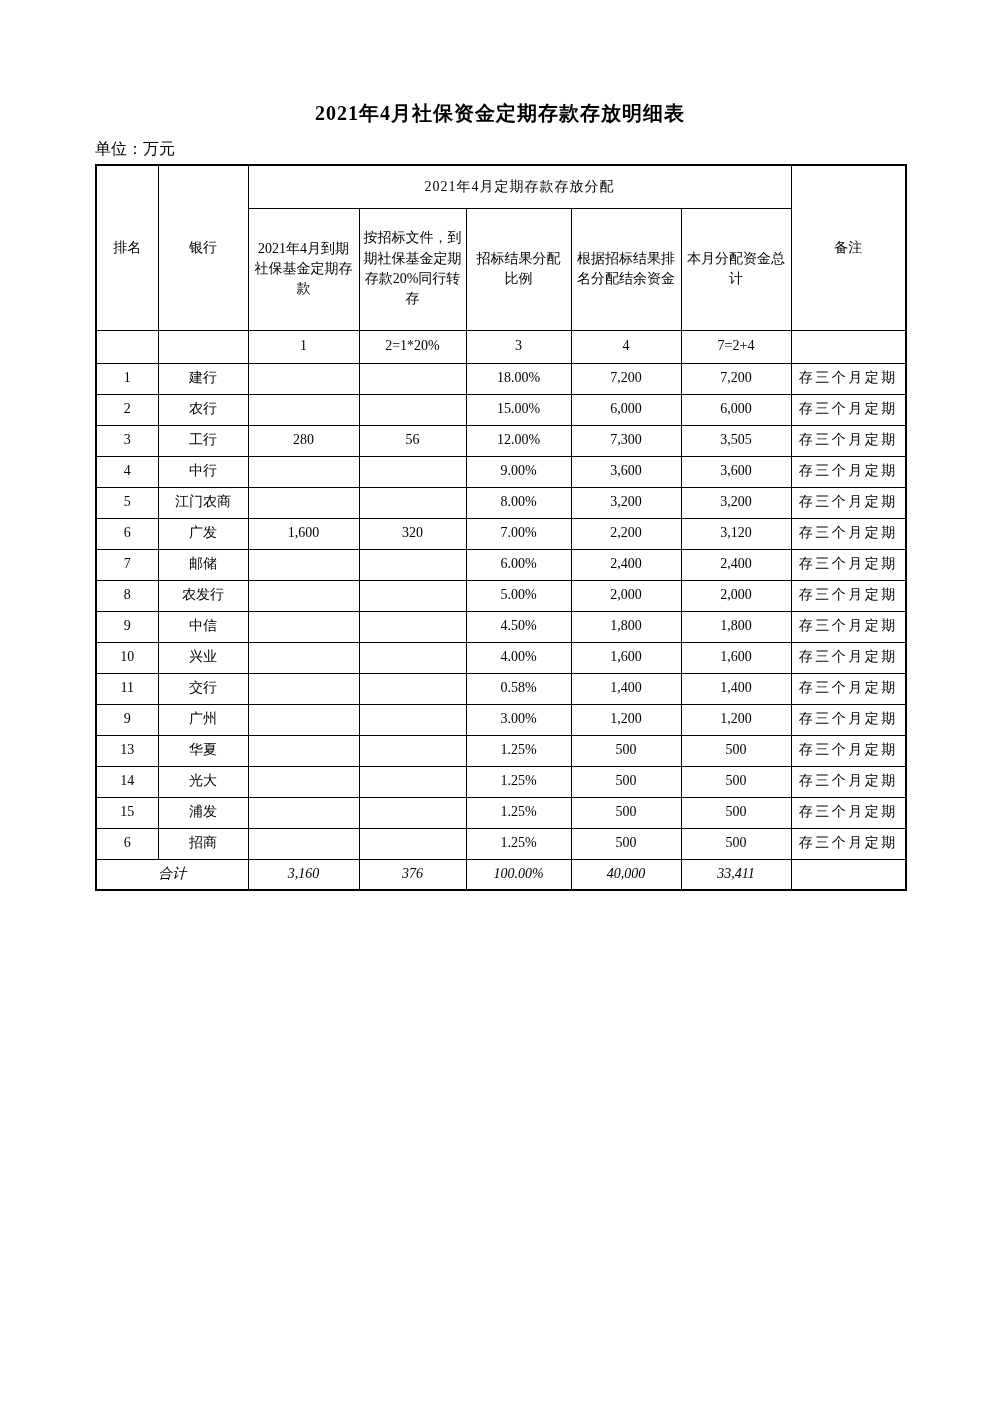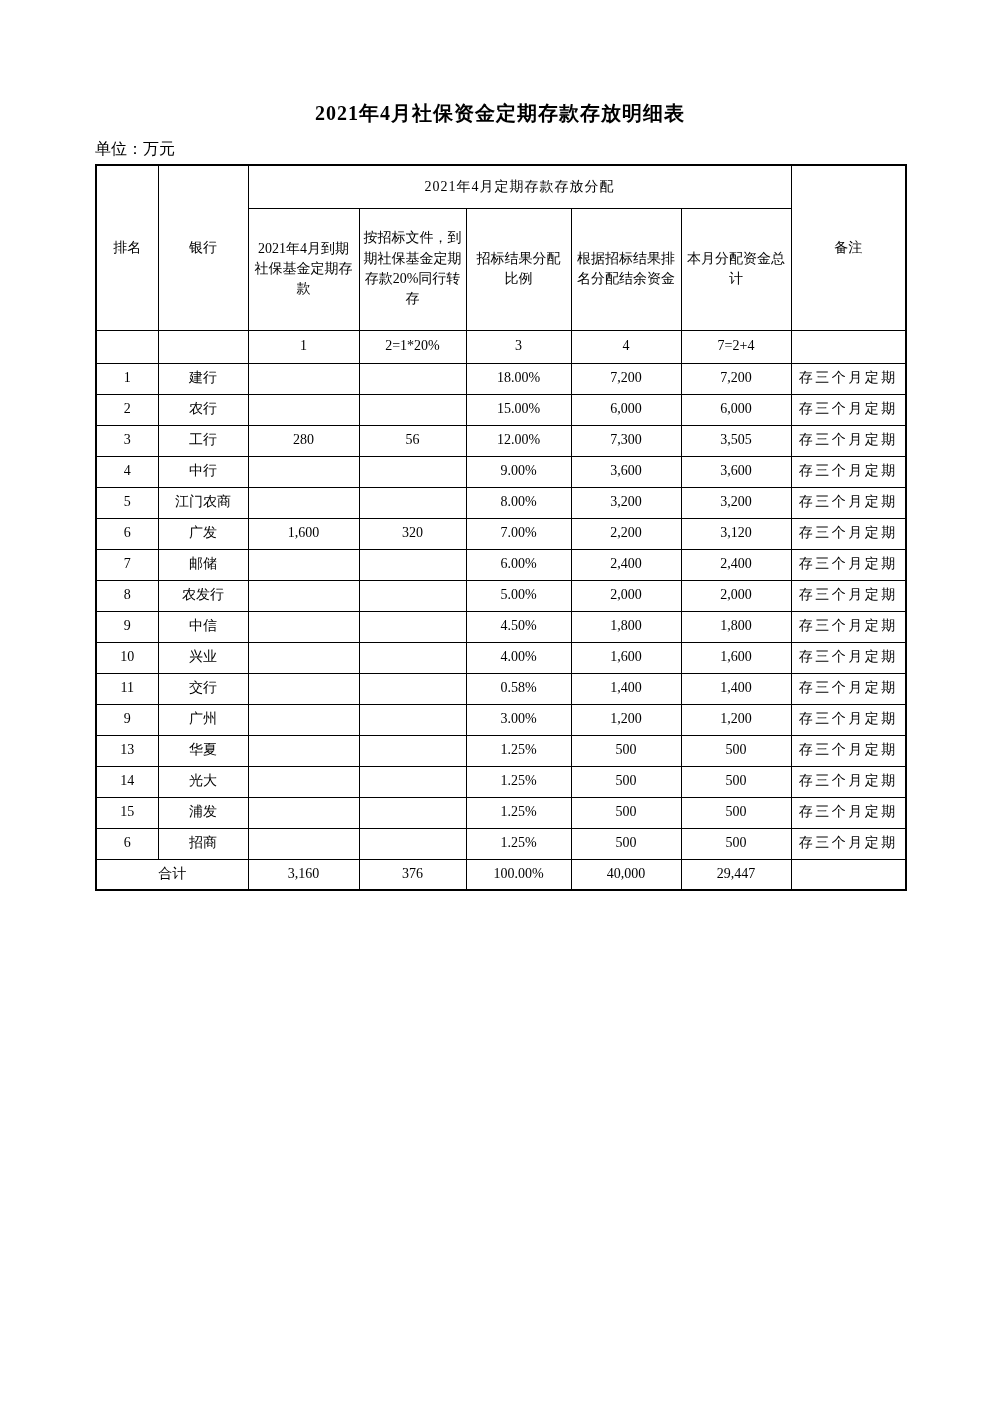--- a/index.html
+++ b/index.html
@@ -45,21 +45,21 @@
     font-weight: normal;
     font-size: 14px;
     padding: 1px 4px;
     overflow: hidden;
     line-height: 1.45;
   }
   tr.group-header-row { height: 43px; }
   tr.col-header-row   { height: 122px; padding-left: 8px; }
   tr.formula-row      { height: 33px; }
   tr.data-row         { height: 31px; }
-  tr.total-row        { height: 31px; }
+  tr.total-row        { height: 31px; font-style: italic; }
   .group-header { font-size: 15px; letter-spacing: 1px; }
   .pct  { font-size: 12px; }
   .remark-cell {
     text-align: left;
     padding-left: 3px;
     padding-right: 1px;
     font-size: 13.5px;
     letter-spacing: 2.5px;
     white-space: nowrap;
   }
@@ -274,19 +274,19 @@
     </tr>
       </tbody>
 
     <tbody>
       <tr class="total-row">
         <td colspan="2">合计</td>
         <td>3,160</td>
         <td>376</td>
         <td class="pct">100.00%</td>
         <td>40,000</td>
-        <td>29,447</td>
+        <td>33,411</td>
         <td class="remark-cell"></td>
       </tr>
     </tbody>
   </table>
 
 </div>
 
 </body></html>

